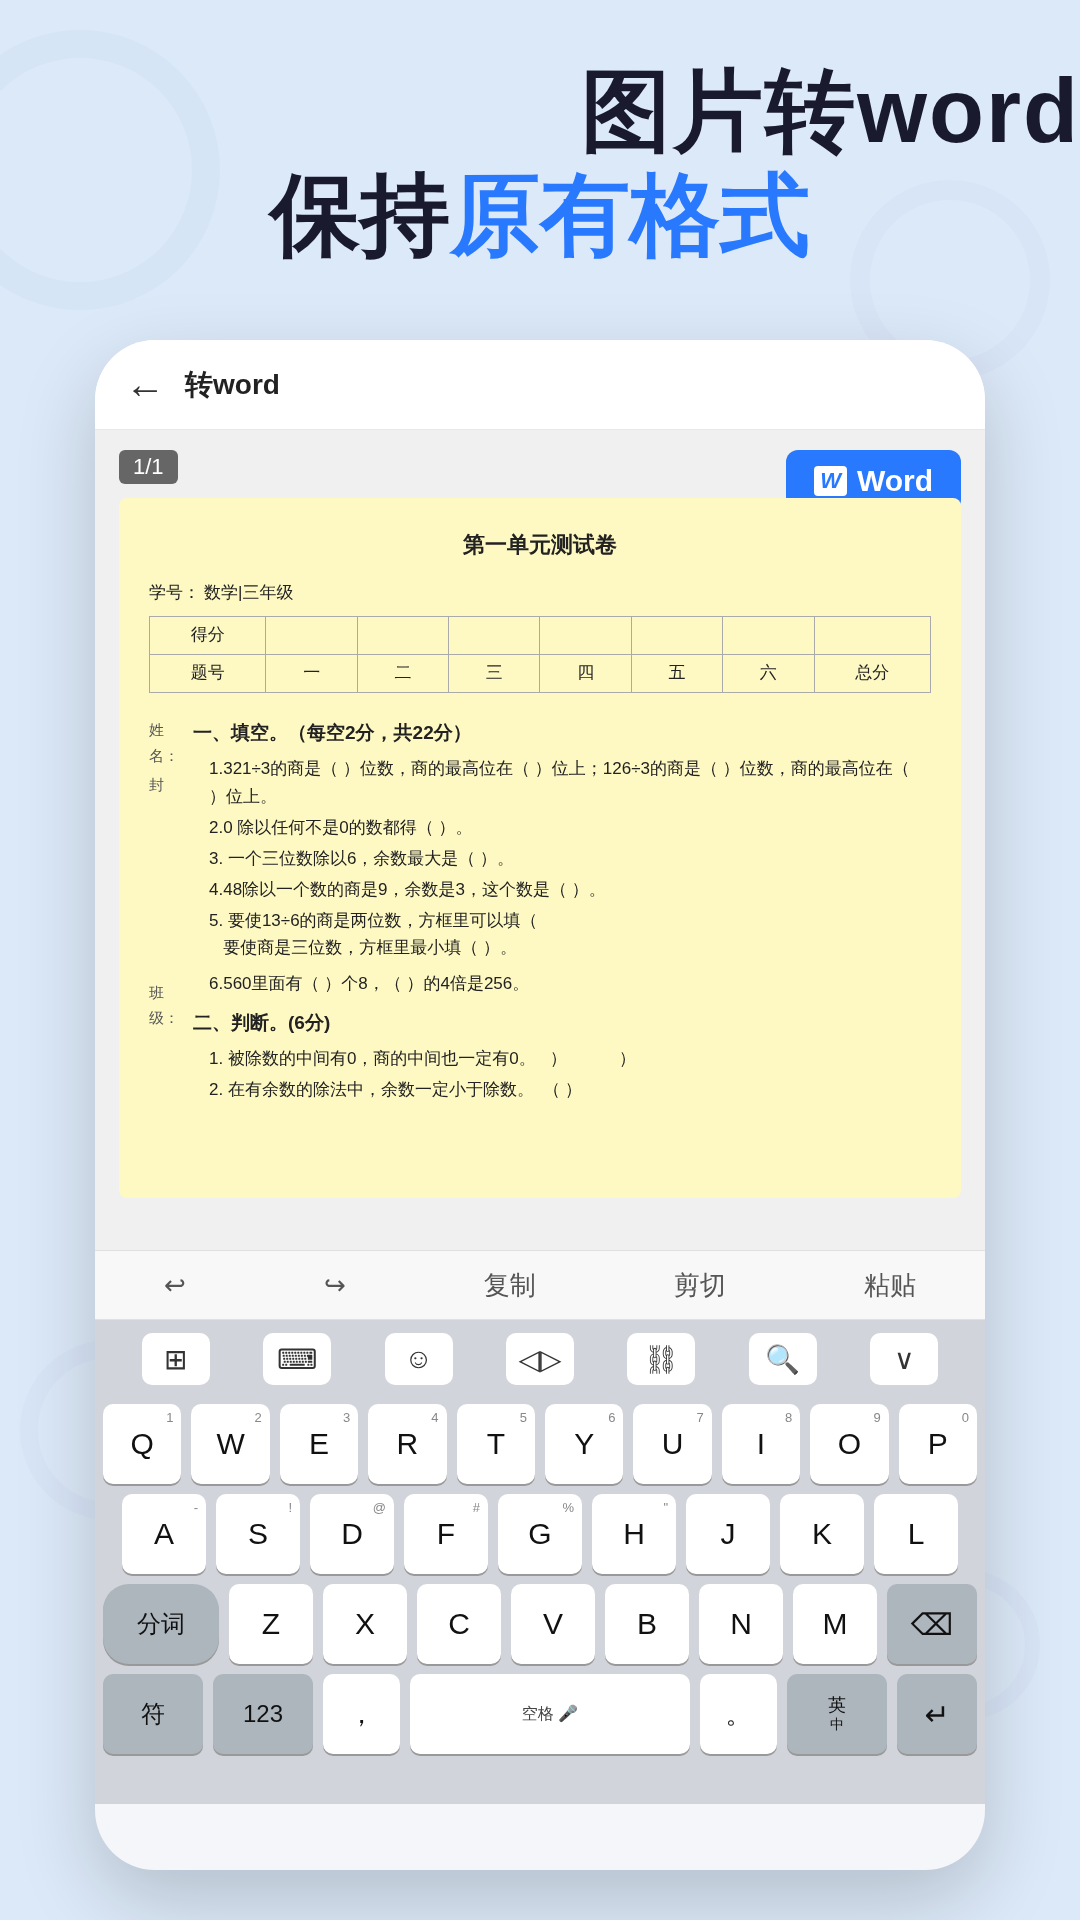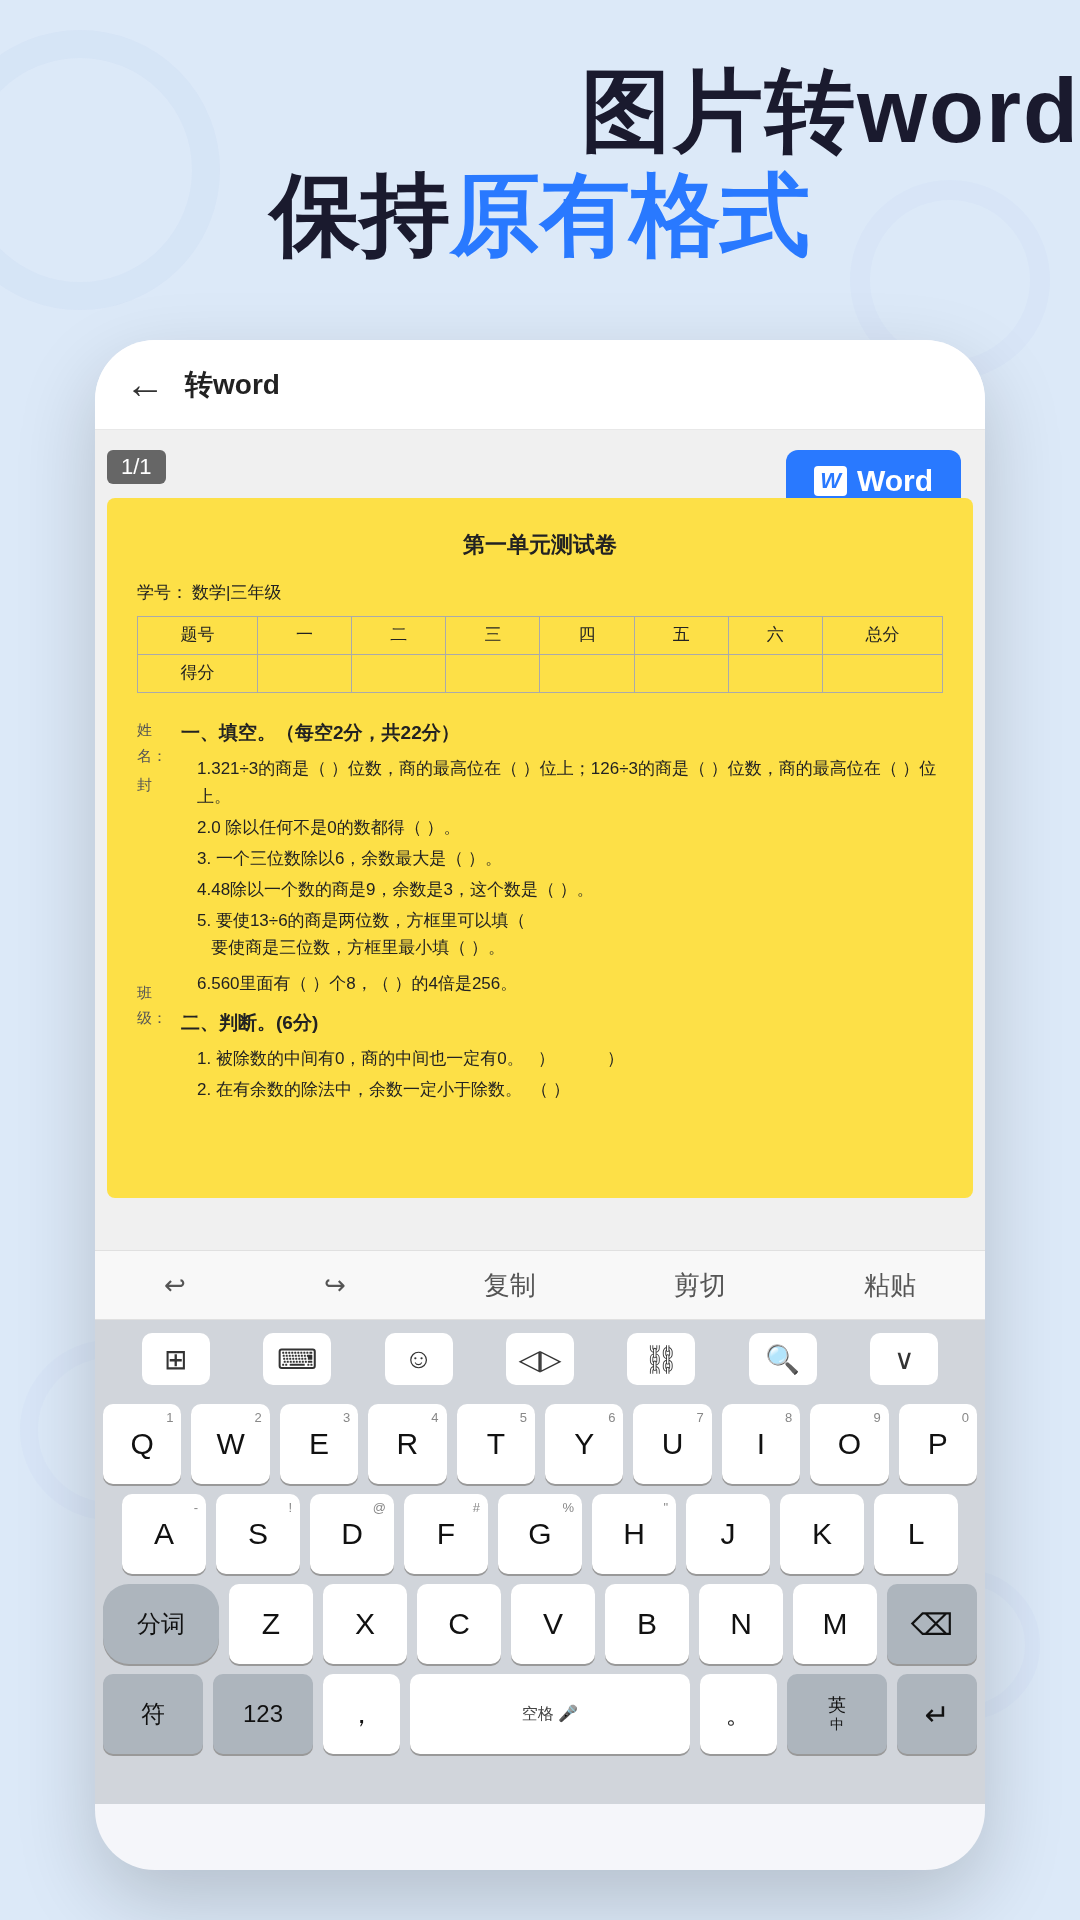--- a/index.html
+++ b/index.html
@@ -75,21 +75,21 @@
     }
     .app-title {
       font-size: 28px;
       font-weight: 600;
       color: #222;
     }
 
     
     .doc-area {
       background: #f0f0f0;
-      padding: 20px 12px;
+      padding: 20px 24px;
       height: 820px;
       overflow: hidden;
       position: relative;
     }
 
     .page-badge {
       display: inline-block;
       background: #666;
       color: #fff;
       font-size: 22px;
@@ -120,21 +120,21 @@
       font-weight: 900;
       font-size: 22px;
       border-radius: 4px;
       padding: 2px 6px;
       display: inline-block;
       font-style: italic;
     }
 
     
     .doc-paper {
-      background: #fde047;
+      background: #fef9c3;
       border-radius: 8px;
       padding: 28px 30px;
       min-height: 700px;
       font-size: 18px;
       color: #222;
       line-height: 1.7;
       position: relative;
     }
 
     .doc-title {
@@ -325,38 +325,38 @@
       <div class="doc-title">第一单元测试卷</div>
 
       <div style="display:flex; align-items:center; margin-bottom:8px; font-size:17px;">
         <span style="margin-right:4px;">学号：</span>
         <span>数学|三年级</span>
       </div>
 
       <table class="doc-table">
         <tbody>
             <tr>
+          <td>得分</td>
+          <td></td>
+          <td></td>
+          <td></td>
+          <td></td>
+          <td></td>
+          <td></td>
+          <td></td>
+        </tr>
+        <tr>
           <td>题号</td>
           <td>一</td>
           <td>二</td>
           <td>三</td>
           <td>四</td>
           <td>五</td>
           <td>六</td>
           <td>总分</td>
-        </tr>
-        <tr>
-          <td>得分</td>
-          <td></td>
-          <td></td>
-          <td></td>
-          <td></td>
-          <td></td>
-          <td></td>
-          <td></td>
         </tr>
       </tbody>
         </table>
 
       <div style="position:relative; display:flex;">
         <div style="width:44px; font-size:15px; color:#555; padding-top:10px; flex-shrink:0;">
           <div>姓名：</div>
           <div style="margin-top:4px;">封</div>
         </div>
         <div style="flex:1;">

